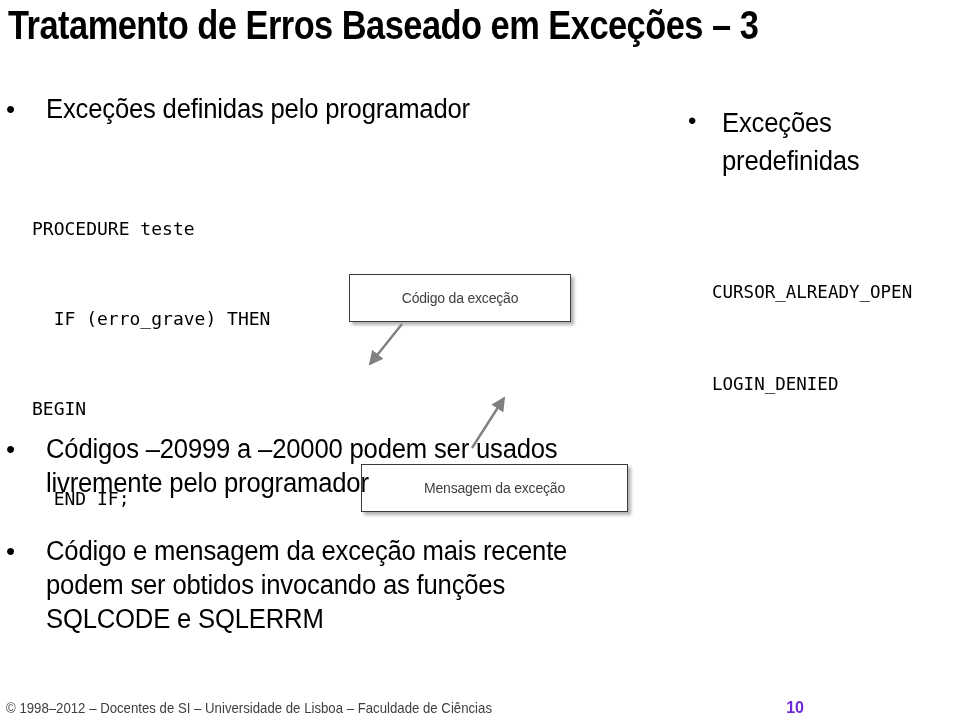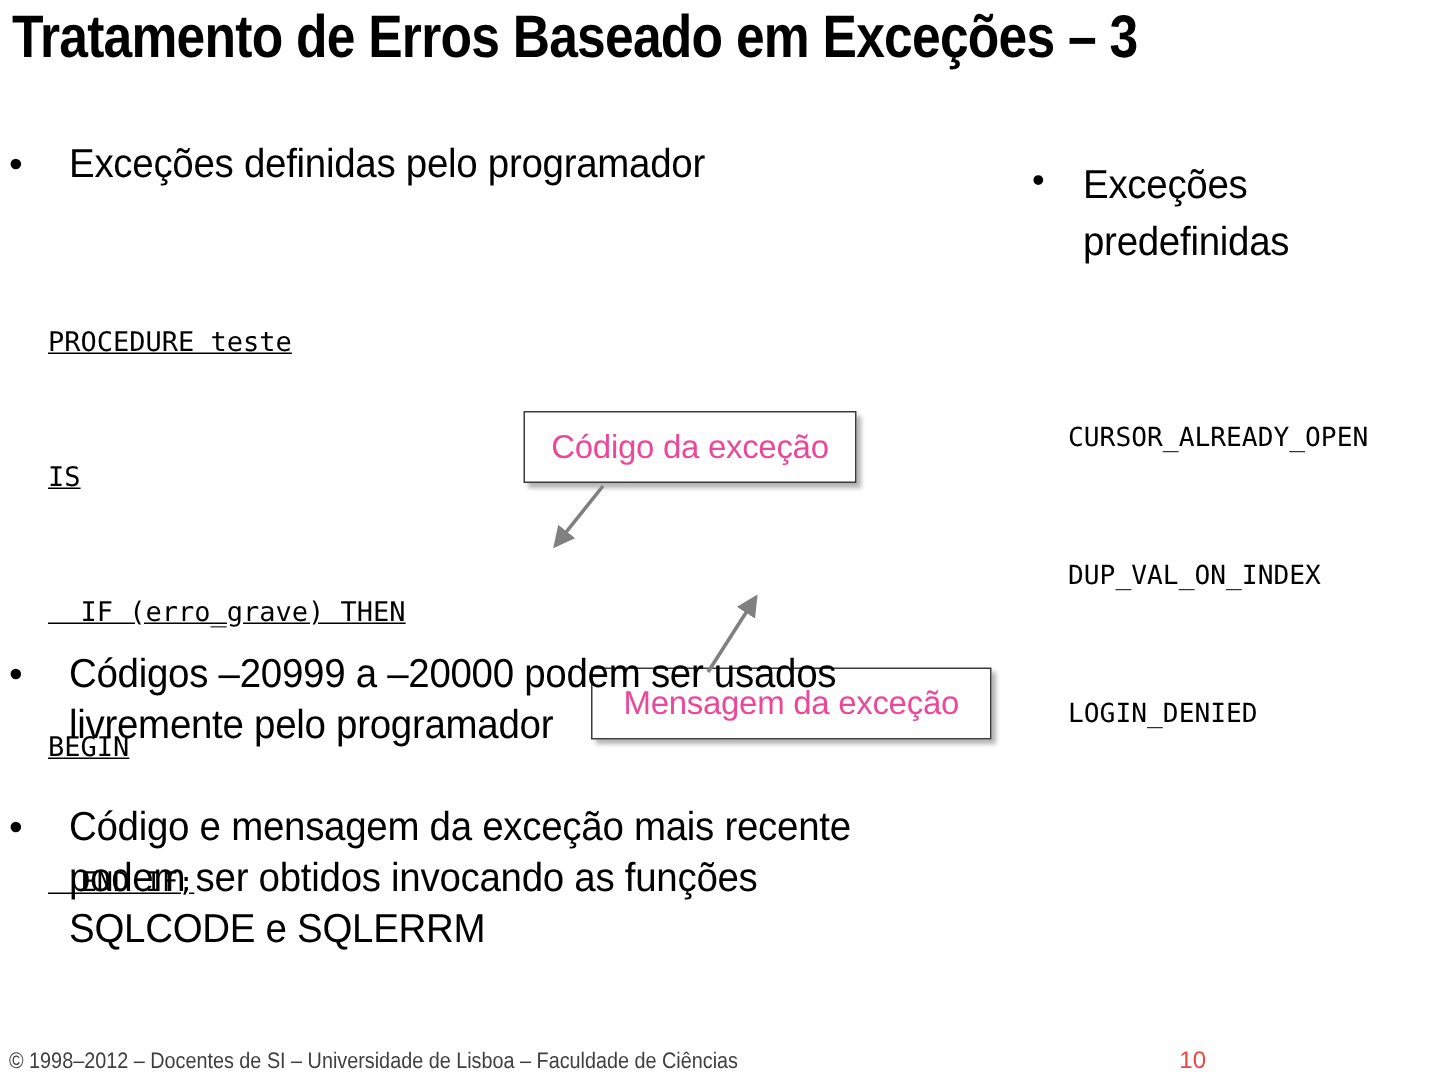--- a/index.html
+++ b/index.html
@@ -86,48 +86,47 @@
   #code-block {
     position: absolute;
     left: 32px;
     top: 62px;
     font-family: "DejaVu Sans Mono", monospace;
     font-size: 18px;
     line-height: 30px;
     white-space: pre;
     color: #000;
   }
-  #code-block .code-line { white-space: pre; text-decoration: underline; }
+  #code-block .code-line { white-space: pre; }
   #code-block b { font-weight: bold; }
 
   
   .callout {
     position: absolute;
     background: #ffffff;
     border: 1.6px solid #3a3a3a;
     box-shadow: 3px 3px 3px rgba(0,0,0,0.30);
     display: flex;
     align-items: center;
     justify-content: center;
-    font-size: 22px;
+    font-size: 14px;
     letter-spacing: -0.2px;
-    color: #ec4899;
+    color: #404040;
   }
   #callout-codigo {
     left: 349px;
     top: 182px;
     width: 220px;
     height: 46px;
   }
   #callout-mensagem {
     left: 361px;
-    top: 353px;
+    top: 372px;
     width: 265px;
     height: 46px;
-    margin-left: 33px;
   }
 
   
   .arrow-svg {
     position: absolute;
     overflow: visible;
   }
   #arrow-codigo { left: 360px; top: 228px; }
   #arrow-mensagem { left: 470px; top: 300px; }
 
@@ -168,38 +167,38 @@
     transform: scaleX(0.88);
     transform-origin: left top;
     white-space: nowrap;
   }
   #page-number {
     position: absolute;
     right: 8px;
     top: 0px;
     font-size: 16px;
     line-height: 20px;
-    color: #ef4444;
+    color: #6d28d9;
+    font-weight: bold;
   }
 </style>
 </head>
 <body>
 
 <div id="slide-title">Tratamento de Erros Baseado em Exceções – 3</div>
 
 <div id="left-column">
 
   <div class="bullet-row" id="bullet-1">
     <span class="bullet-dot">•</span>
     <span class="bullet-text">Exceções definidas pelo programador</span>
   </div>
 
   <div id="code-block">
     <div class="code-line">PROCEDURE teste</div>
-    <div class="code-line">IS</div>
     <div class="code-line">  IF (erro_grave) THEN</div>
     <div class="code-line">BEGIN</div>
     <div class="code-line">  END IF;</div>
     
     
   </div>
 
   <div class="callout" id="callout-codigo">
     <span>Código da exceção</span>
   </div>
@@ -240,21 +239,20 @@
 
 <div id="right-column">
 
   <div class="bullet-row" id="right-bullet">
     <span class="bullet-dot">•</span>
     <span class="bullet-text">Exceções predefinidas</span>
   </div>
 
   <div id="predef-list">
     <div class="exc-item">CURSOR_ALREADY_OPEN</div>
-    <div class="exc-item">DUP_VAL_ON_INDEX</div>
     <div class="exc-item">LOGIN_DENIED</div>
     
     
     
     
     
     
     
     
     

